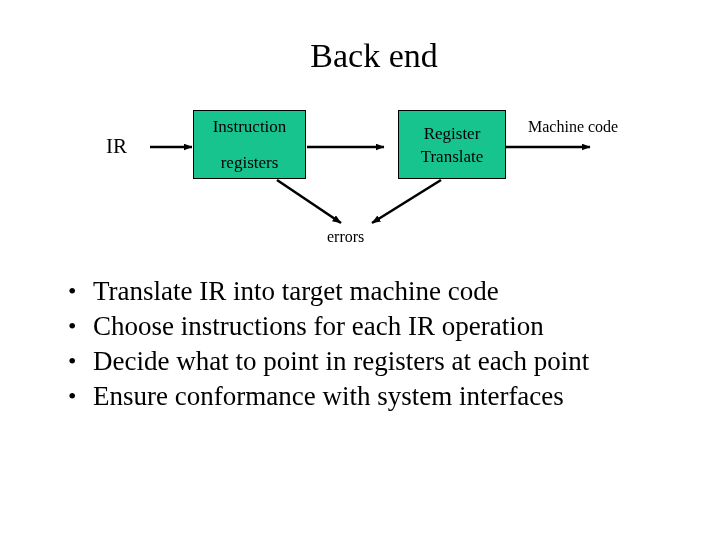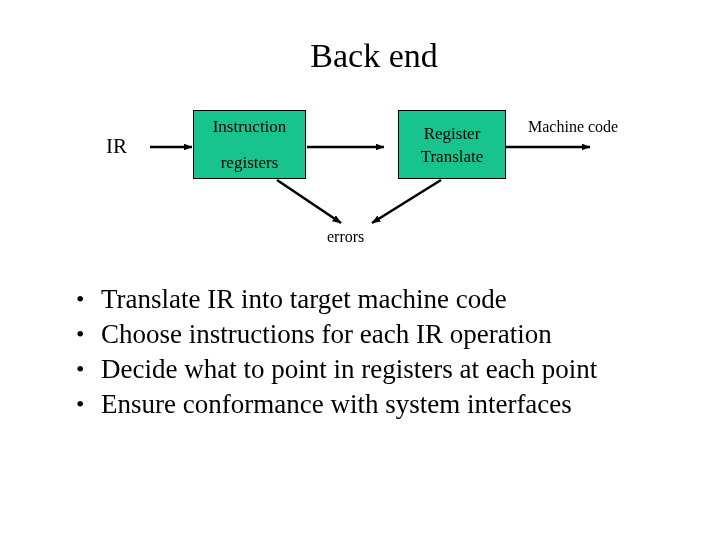--- a/index.html
+++ b/index.html
@@ -103,21 +103,21 @@
     font-size: 16px;
     line-height: 21px;
   }
 
   
   #bullet-list {
     position: absolute;
     left: 52px;
     top: 266px;
     width: 640px;
-    margin: 16px;
+    margin: 8px;
     padding: 0;
     list-style: none;
   }
   #bullet-list li {
     position: relative;
     padding-left: 33px;
     font-size: 27px;
     line-height: 35px;
     color: #000000;
   }

